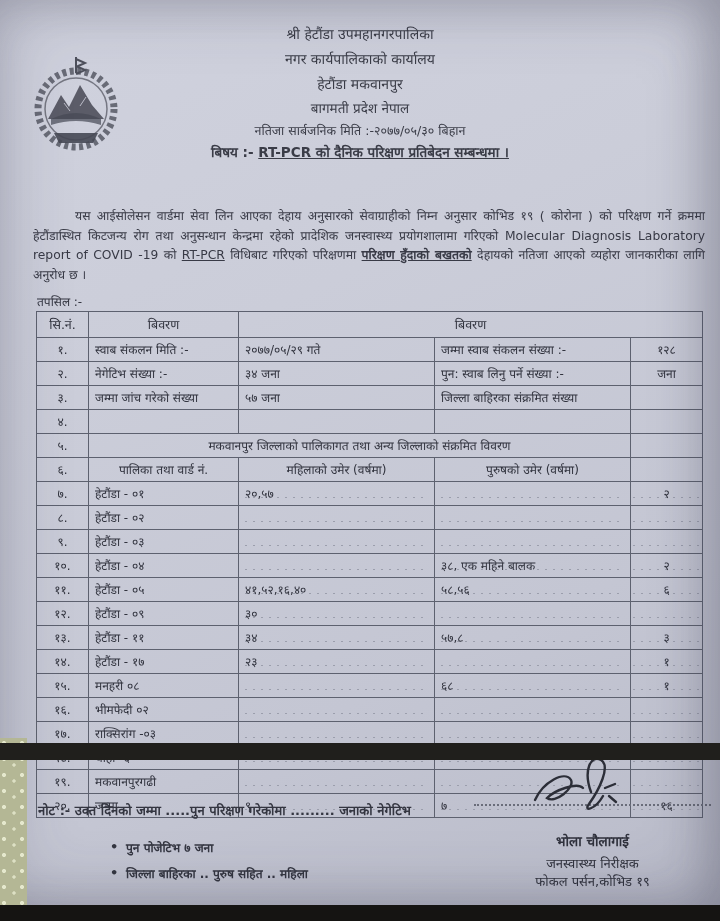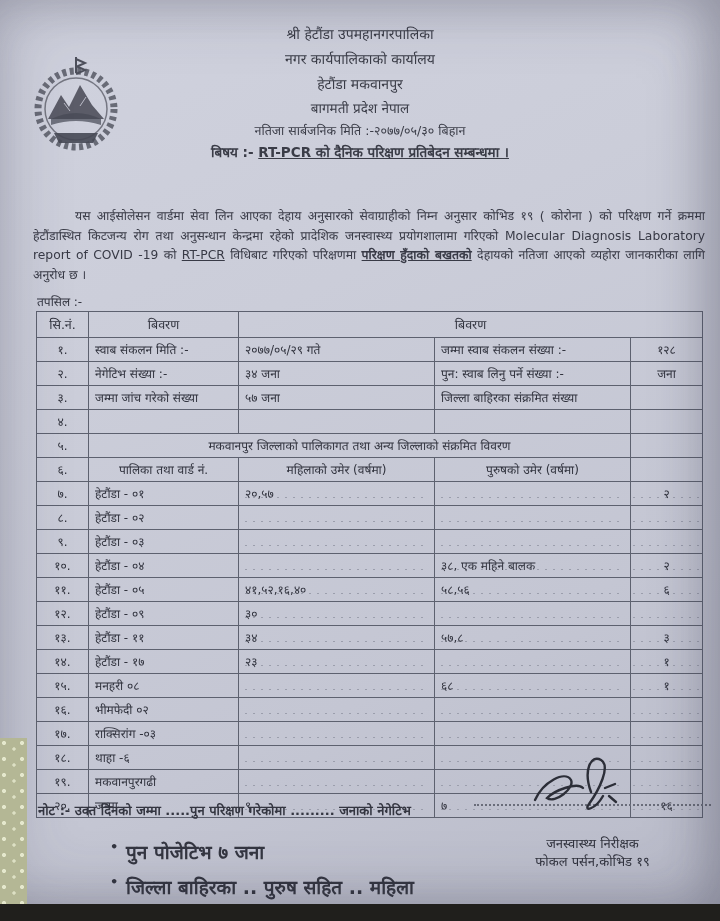--- a/index.html
+++ b/index.html
@@ -1,17 +1,17 @@
 <!DOCTYPE html>
 <html><head>
 <meta charset="utf-8">
 <style>
   html,body{margin:0;padding:0;width:720px;height:921px;overflow:hidden;
     font-family:"DejaVu Sans",sans-serif;background:#151412;}
-  .photo{position:relative;width:720px;height:921px;background:#151412;border-radius:19px;}
+  .photo{position:relative;width:720px;height:760px;background:#151412;border-radius:19px;}
   
   .paper{position:absolute;left:0;top:0;width:720px;height:905px;
     background:linear-gradient(155deg,#d0d2de 0%,#cbcdd9 35%,#c4c6d3 70%,#b9bbc9 100%);}
   .paper .vignette{position:absolute;inset:0;pointer-events:none;
     box-shadow:inset 0 0 70px rgba(50,52,72,.28), inset -18px 0 40px rgba(60,62,80,.18);}
   
   .green-strip{position:absolute;left:0;top:738;width:27px;height:167px;top:738px;
     background-color:#b4b795;
     background-image:radial-gradient(circle at 4px 5px,#e5e8cd 1.6px,transparent 2.4px),
       radial-gradient(circle at 14px 11px,#dde0c4 1.3px,transparent 2.1px);
@@ -41,21 +41,21 @@
   table.doc td,table.doc th{border:1px solid #5d616f;font-size:12px;font-weight:400;
     padding:1px 6px;height:21px;overflow:hidden;white-space:nowrap;vertical-align:middle;}
   table.doc th{height:23px;font-size:12.5px;}
   td.cen,th.cen{text-align:center;}
   td.ruled{background-image:repeating-linear-gradient(90deg,#9b9eac 0 2px,transparent 2px 8px);
     background-size:94% 1px;background-repeat:no-repeat;background-position:center 70%;}
   
   .notes{position:absolute;top:801px;left:38px;width:470px;color:#343641;}
   .notes .nline{font-size:13px;font-weight:600;margin-bottom:20px;}
   .notes ul{list-style:none;margin:0;padding:0 0 0 72px;}
-  .notes li{font-size:19px;font-weight:600;margin-bottom:9px;position:relative;padding-left:16px;}
+  .notes li{font-size:12px;font-weight:600;margin-bottom:9px;position:relative;padding-left:16px;}
   .notes li::before{content:"•";position:absolute;left:0;top:0;font-size:13px;}
   
   .sig{position:absolute;top:752px;left:470px;width:245px;text-align:center;color:#30323d;}
   .sig .scribble{position:relative;height:78px;}
   .sig .dotline{position:absolute;left:4px;right:4px;top:52px;border-bottom:2px dotted #6a6d7a;}
   .sig svg{position:absolute;left:55px;top:0px;}
   .sig .name{font-size:13.5px;font-weight:600;margin-top:2px;}
   .sig .title{font-size:13px;margin-top:4px;}
   .sig .role{font-size:13px;}
 </style>
@@ -264,20 +264,21 @@
       <div class="scribble">
         <div class="dotline"></div>
         <svg width="130" height="78" viewBox="0 0 130 78">
           <g stroke="#2c2e38" stroke-width="2.4" fill="none" stroke-linecap="round">
             <path d="M10 48 C18 30 40 18 46 28 C50 36 30 52 22 46 C30 38 52 30 58 36"></path>
             <path d="M66 40 C58 18 66 2 76 8 C86 14 74 38 64 52 C58 60 70 58 78 44"></path>
             <path d="M80 36 l10 -4 M84 44 l7 6"></path>
           </g>
         </svg>
       </div>
+      <div class="name">भोला चौलागाई</div>
       <div class="title">जनस्वास्थ्य निरीक्षक</div>
       <div class="role">फोकल पर्सन,कोभिड १९</div>
     </div>
 
     <div class="vignette"></div>
   </div>
 
   <div class="green-strip"></div>
   <div class="bottom-band"></div>
 </div>

